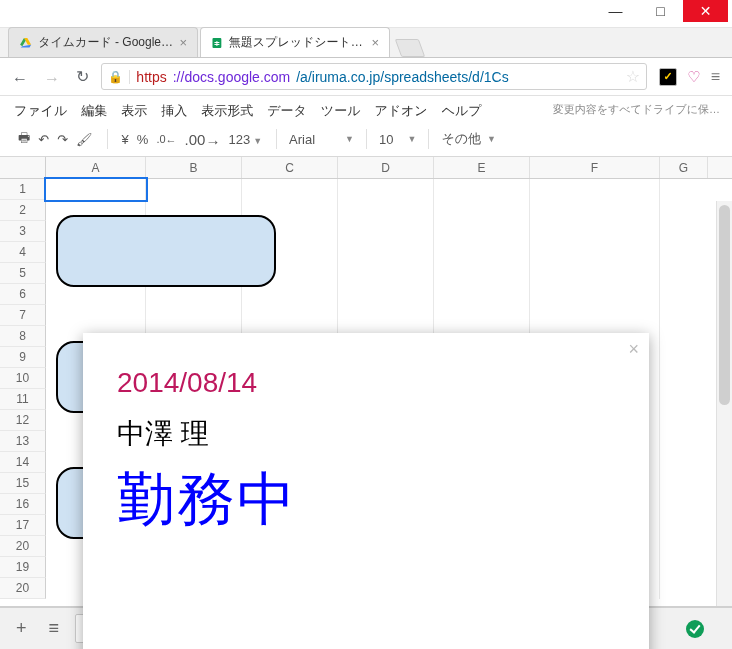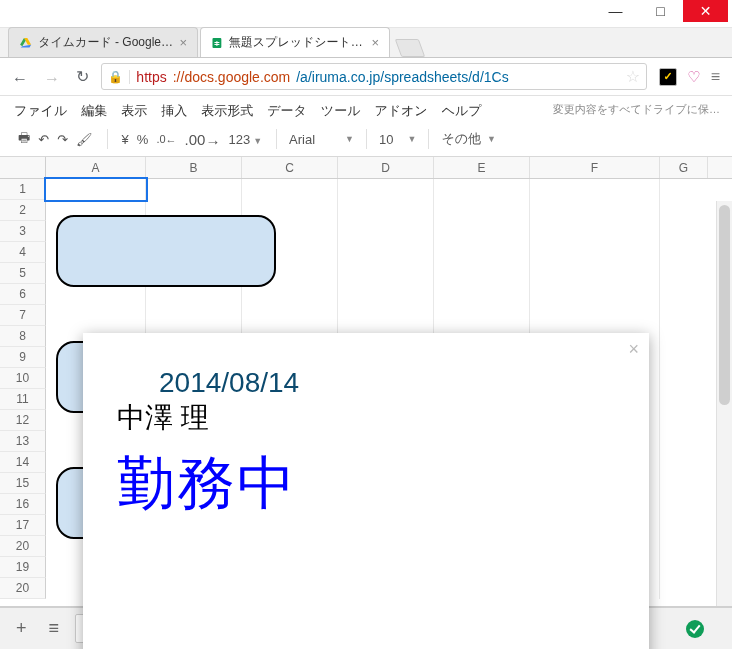--- a/index.html
+++ b/index.html
@@ -19,21 +19,21 @@
   .favsheet { width: 14px; height: 14px; }
   .newtab { width: 24px; height: 18px; margin-left: 6px; background: #e6e6e6; border: 1px solid #ccc; transform: skewX(20deg); border-radius: 2px; }
   
   .navrow { display: flex; align-items: center; gap: 8px; padding: 5px 8px; border-bottom: 1px solid #e1e1e1; }
   .navbtn { color: #5f6368; font-size: 16px; padding: 2px 4px; }
   .navbtn.disabled { color: #c0c0c0; }
   .omnibox { flex: 1; display: flex; align-items: center; gap: 6px; border: 1px solid #d0d0d0; border-radius: 3px; padding: 3px 6px; font-size: 14px; }
   .lockwrap { display: flex; align-items: center; border-right: 1px solid #e0e0e0; padding-right: 6px; }
   .lock { color: #079500; font-size: 12px; }
   .urlhttps { color: #b91c1c; }
-  .urlhost { color: #c2410c; }
+  .urlhost { color: #6d28d9; }
   .urlrest { color: #0369a1; }
   .starico { color: #d9d9d9; font-size: 16px; }
   .omniextra { display: flex; align-items: center; gap: 10px; padding: 0 4px; }
   .nortonbox { width: 18px; height: 18px; border: 1px solid #b7b7b7; display:flex; align-items:center; justify-content:center; background:#000; color:#ffcc00; font-size:11px; font-weight:bold; border-radius:2px;}
   .heart { color: #d44e9c; font-size: 15px; }
   .chrmenu { color: #777; font-size: 16px; }
   
   .menubar { display: flex; align-items: flex-start; justify-content: space-between; padding: 6px 12px 4px 14px; font-size: 13px; color: #333; }
   .menubar .menus { display: flex; gap: 14px; }
   .menubar .savehint { color: #8a8a8a; font-size: 11px; white-space: nowrap; overflow:hidden; text-overflow:ellipsis; max-width: 200px;}
@@ -61,22 +61,22 @@
   .stbtn { color:#666; font-size:18px; padding:0 6px; }
   .stab { display:flex; align-items:center; gap:6px; padding:6px 12px; font-size:13px; border:1px solid #ccc; border-radius:2px; }
   .stab.active { background:#fff; color:#333; }
   .stab.inactive { background:#e6e6e6; color:#555; }
   .stab .dd { font-size:9px; color:#888; }
   .okcircle { margin-left:auto; margin-right:18px; width:18px; height:18px; border-radius:50%; background:#0f9d58; position:relative; }
   .okcircle::after { content:""; position:absolute; left:4px; top:5px; width:8px; height:4px; border-left:2px solid #fff; border-bottom:2px solid #fff; transform:rotate(-50deg); }
   
   .popup { position:absolute; left:83px; top:176px; width:566px; height:370px; background:#fff; box-shadow:0 3px 14px rgba(0,0,0,0.35); padding:26px 34px 20px 34px; }
   .popup .pclose { position:absolute; right:10px; top:6px; color:#bbb; font-size:18px; }
-  .popup .pdate { font-size:28px; color:#0c4a6e; margin-top:8px;margin-left:42px;}
-  .popup .pname { font-size:28px; color:#000; margin-top:0;}
+  .popup .pdate { font-size:28px; color:#be185d; margin-top:8px;}
+  .popup .pname { font-size:28px; color:#000; margin-top:16px;}
   .popup .pmsg { font-size:28px; color:#0000ff; margin-top:8px; line-height:1.35; }
   .popup .pstatus { font-size:58px; color:#0000ff; margin-top:8px; font-weight:400; letter-spacing:2px;}
   
   .vscroll { position:absolute; right:0; top:22px; bottom:0; width:16px; background:#f3f3f3; border-left:1px solid #e0e0e0;}
   .vthumb { position:absolute; left:2px; right:2px; top:4px; height:200px; background:#cfcfcf; border-radius:6px;}
 </style>
 </head>
 <body>
 
 <div class="titlebar">

